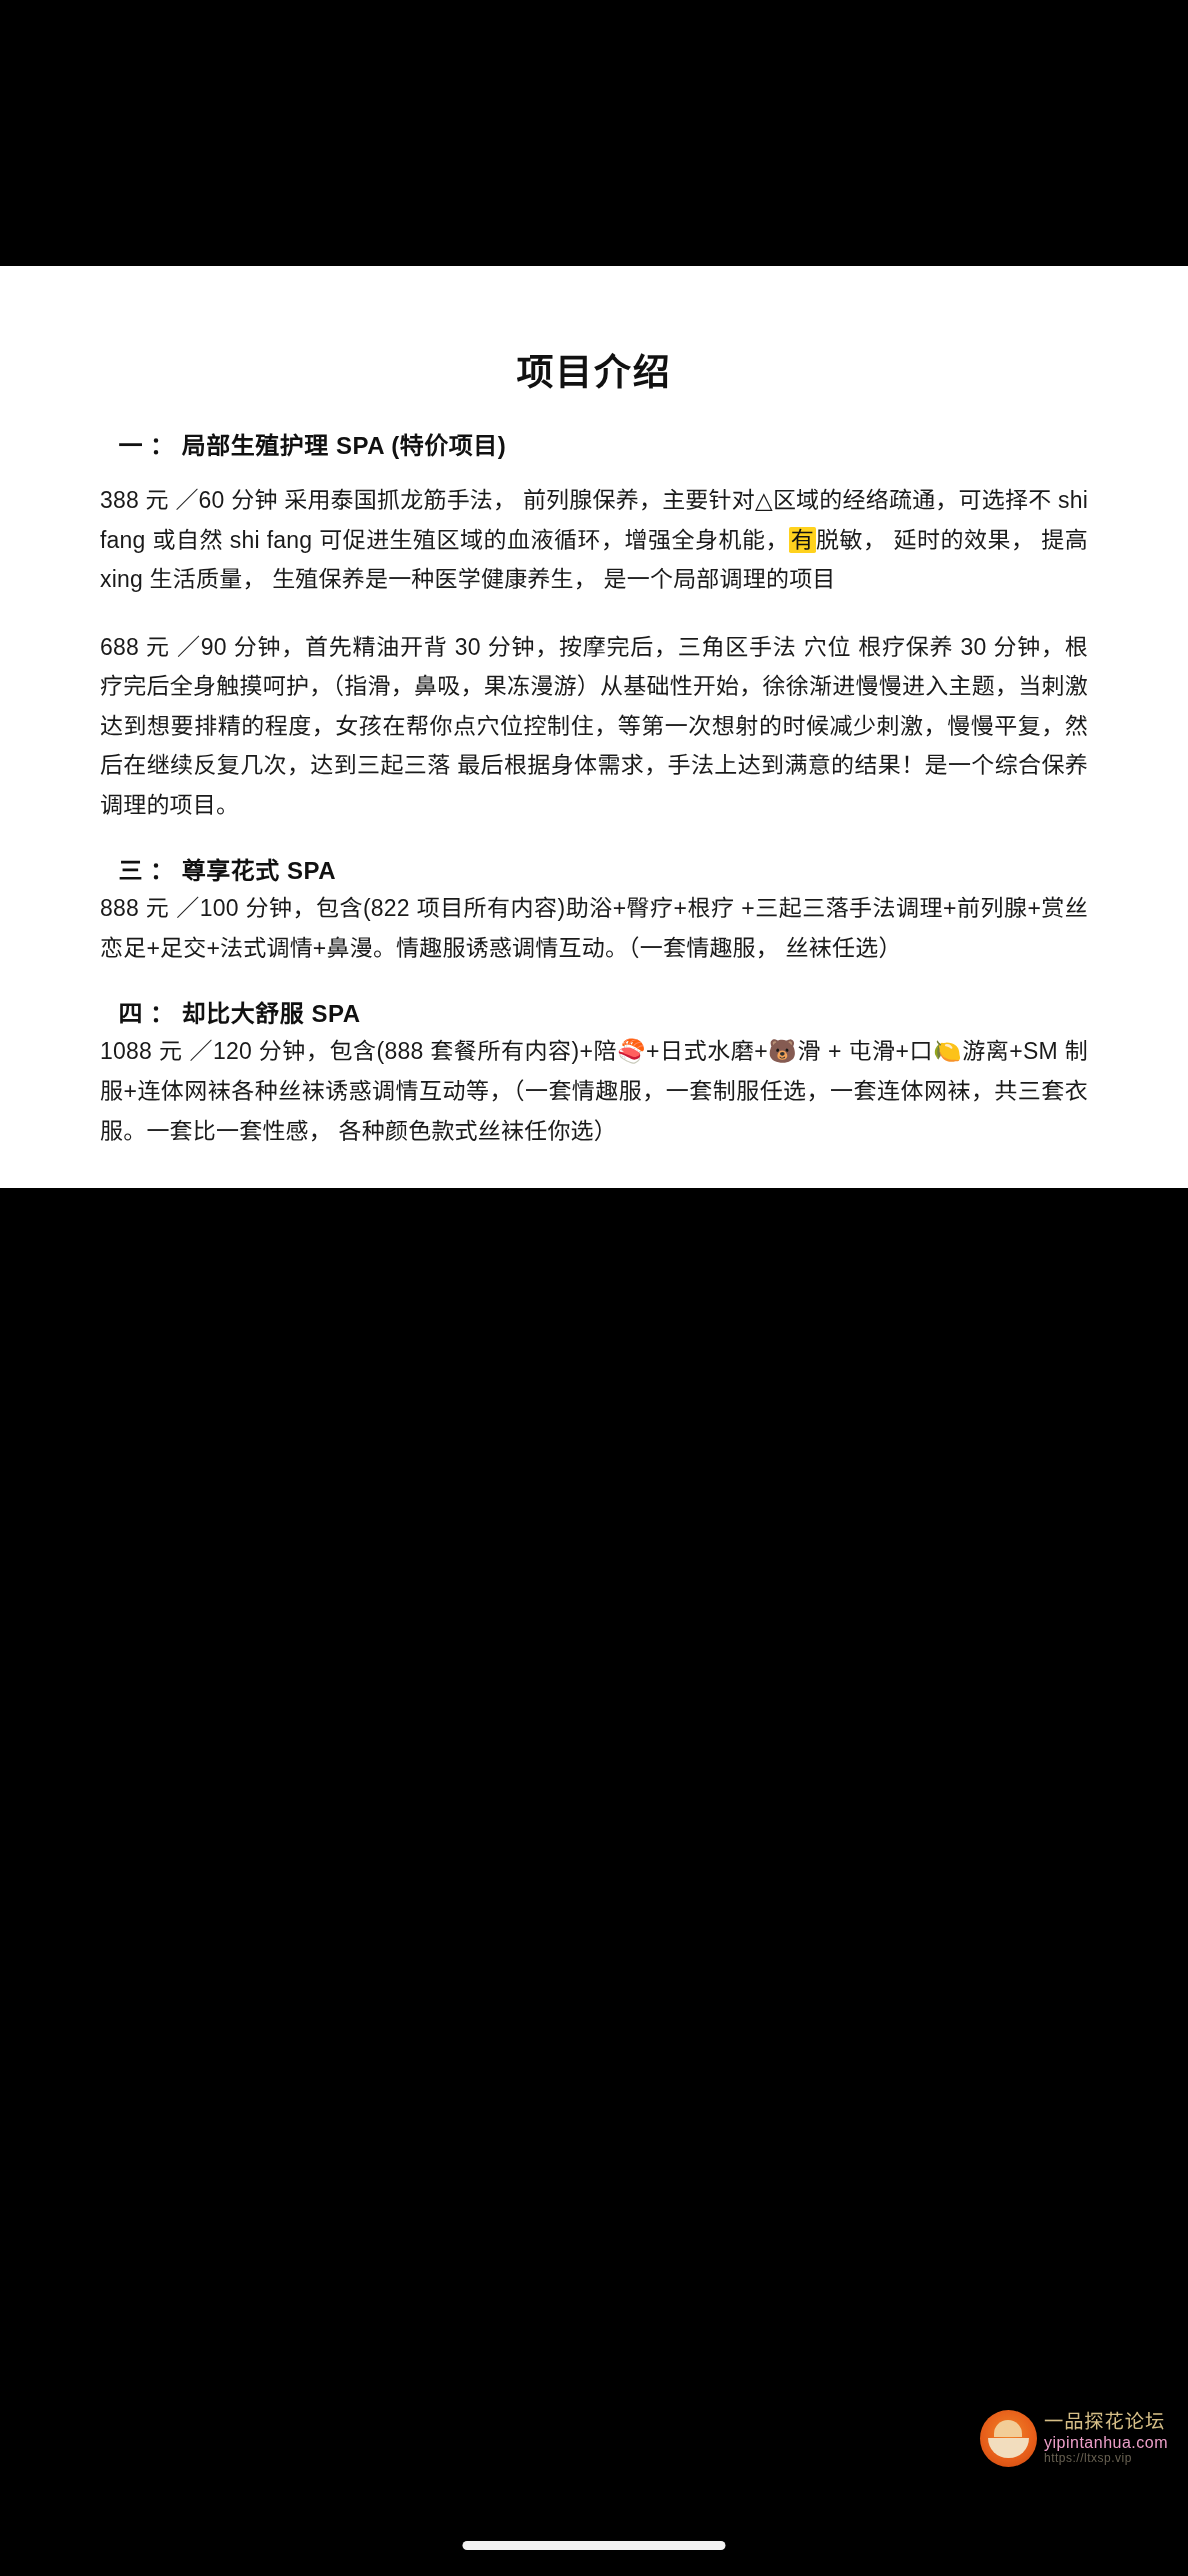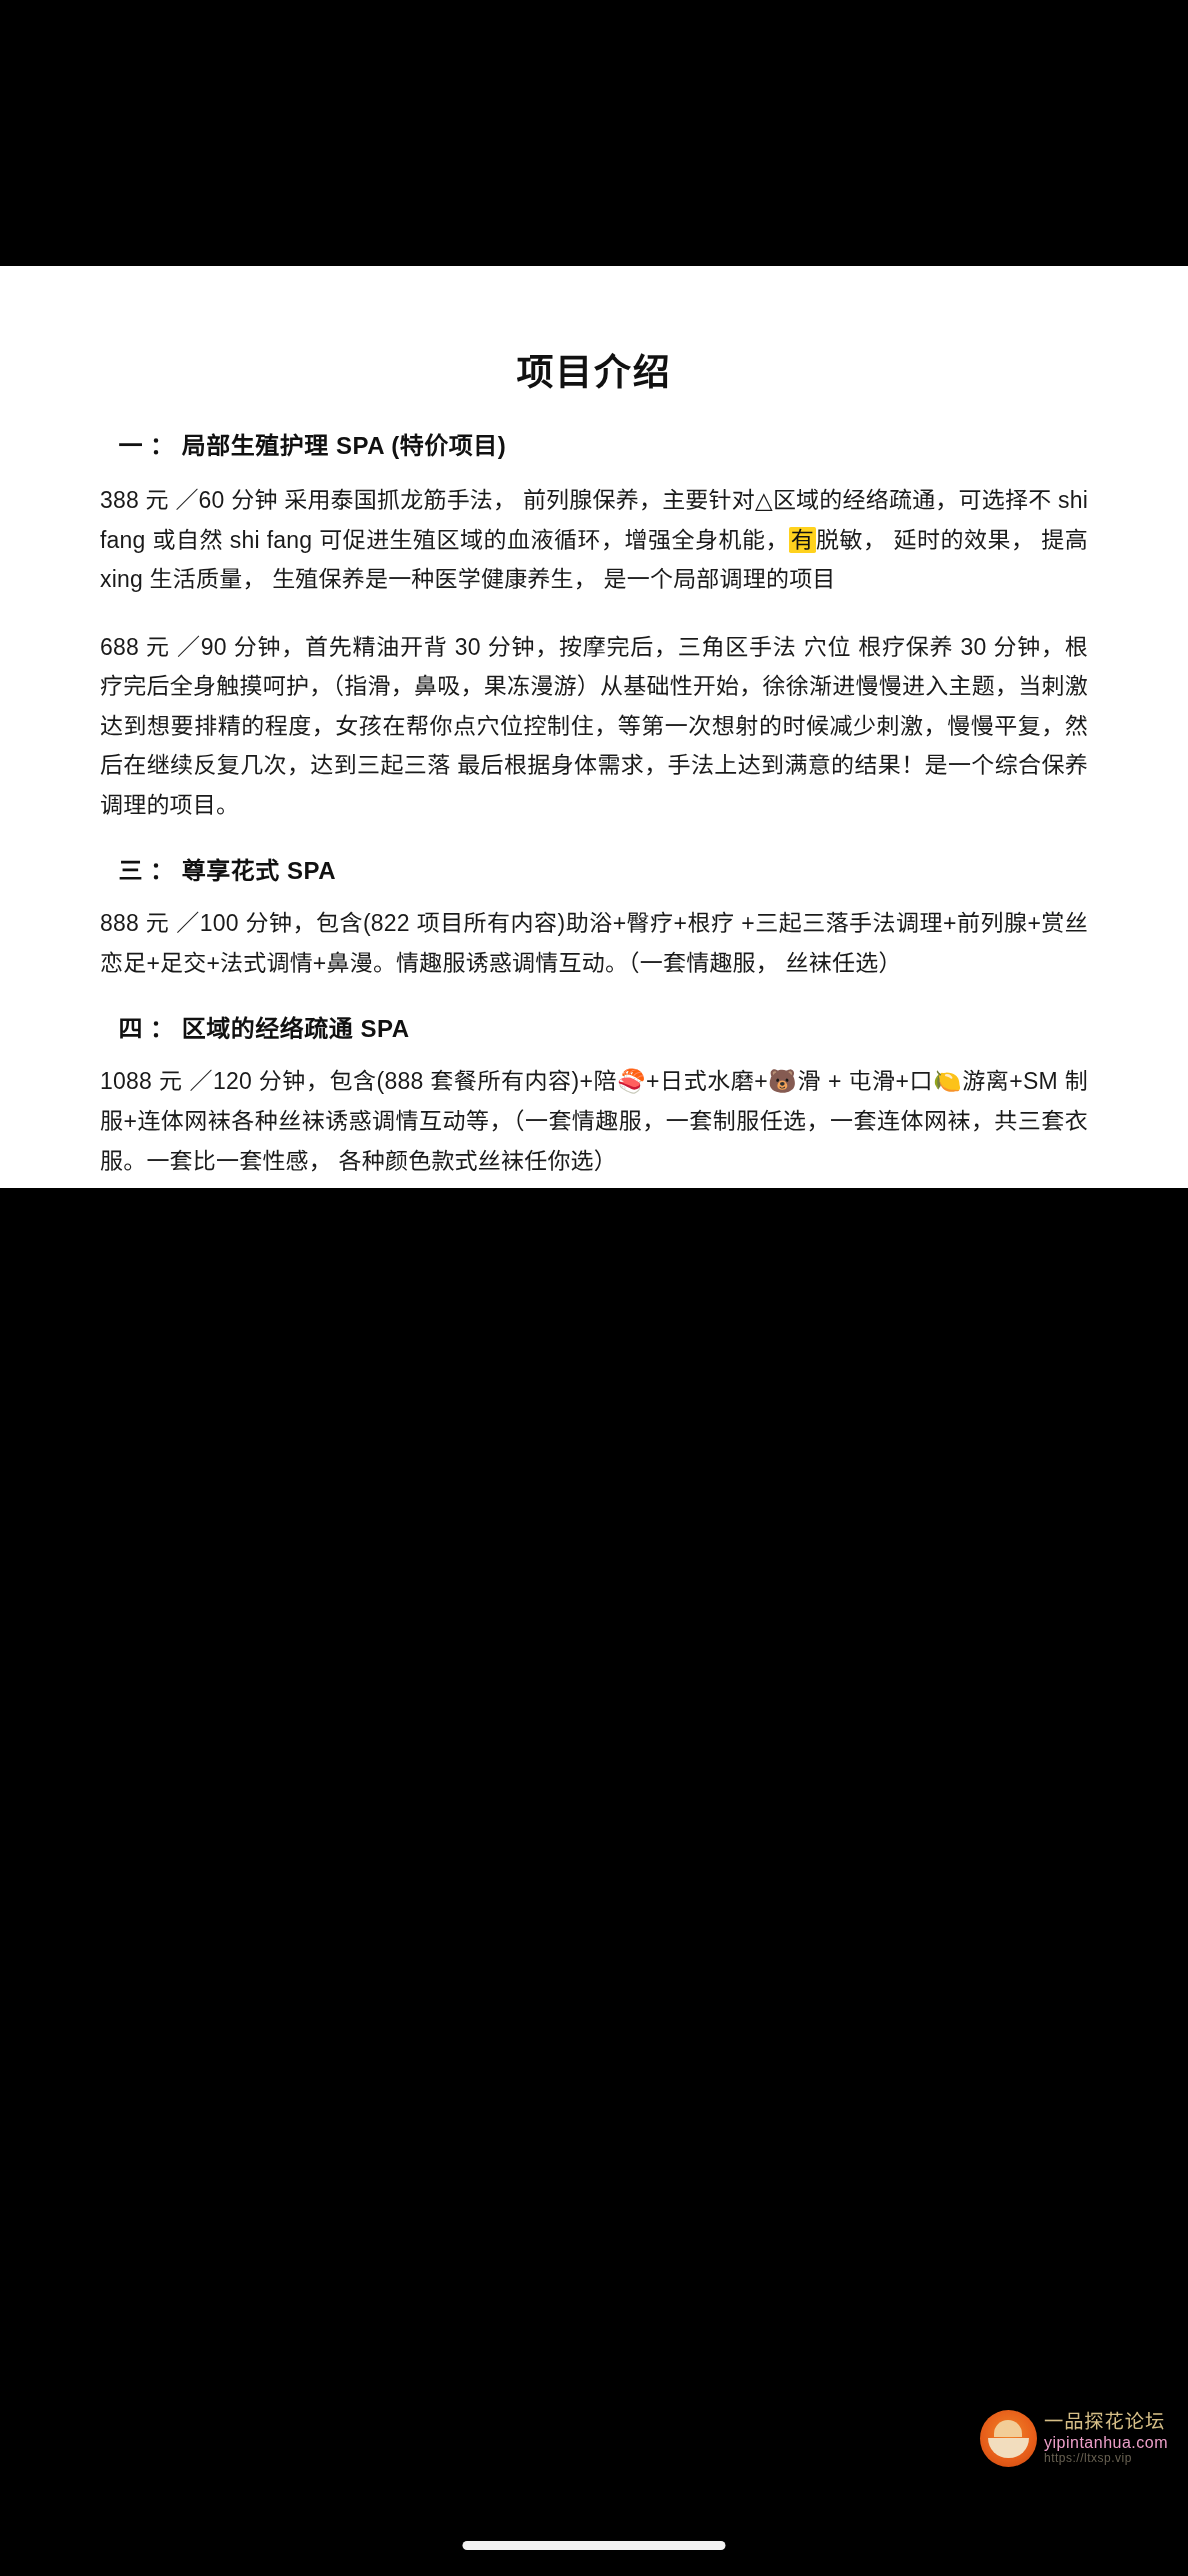--- a/index.html
+++ b/index.html
@@ -50,21 +50,21 @@
     letter-spacing: 0.5px;
     padding-left: 18.4px;
     line-height: 1.5;
   }
   .sec-body {
     font-size: 23px;
     color: #1a1a1a;
     line-height: 1.72;
     letter-spacing: 0.2px;
     text-align: justify;
-    margin-top: 15px;
+    margin-top: 0;
   }
   .sec-body.gap {
     margin-top: 16.6px;
   }
   .hl {
     background: #ffd21e;
     color: #111111;
     padding: 0 1.8px;
     border-radius: 1.8px;
   }
@@ -174,21 +174,21 @@
     <div class="section">
       <div class="sec-body">688 元 ／90 分钟，首先精油开背 30 分钟，按摩完后，三角区手法  穴位  根疗保养 30 分钟，根疗完后全身触摸呵护，（指滑，鼻吸，果冻漫游）从基础性开始，徐徐渐进慢慢进入主题，当刺激达到想要排精的程度，女孩在帮你点穴位控制住，等第一次想射的时候减少刺激，慢慢平复，然后在继续反复几次，达到三起三落  最后根据身体需求，手法上达到满意的结果！是一个综合保养调理的项目。</div>
     </div>
 
     <div class="section">
       <div class="sec-head">三 ： 尊享花式 SPA</div>
       <div class="sec-body">888 元 ／100 分钟，包含(822 项目所有内容)助浴+臀疗+根疗 +三起三落手法调理+前列腺+赏丝恋足+足交+法式调情+鼻漫。情趣服诱惑调情互动。（一套情趣服， 丝袜任选）</div>
     </div>
 
     <div class="section">
-      <div class="sec-head">四 ： 区域的经络疏通 SPA</div>
+      <div class="sec-head">四 ： 却比大舒服 SPA</div>
       <div class="sec-body">1088 元 ／120 分钟，包含(888 套餐所有内容)+陪🍣+日式水磨+🐻滑 + 屯滑+口🍋游离+SM 制服+连体网袜各种丝袜诱惑调情互动等，（一套情趣服，一套制服任选，一套连体网袜，共三套衣服。一套比一套性感， 各种颜色款式丝袜任你选）</div>
     </div>
 
     <div class="note">
       <div class="indent">温馨提示 ： 属于小尺度项目，是全新的生殖保养与专业的</div>
       <div>spa 相结合，均无口无大，却比大舒服。找大的勿扰！！！</div>
     </div>
 
   </div>
 

